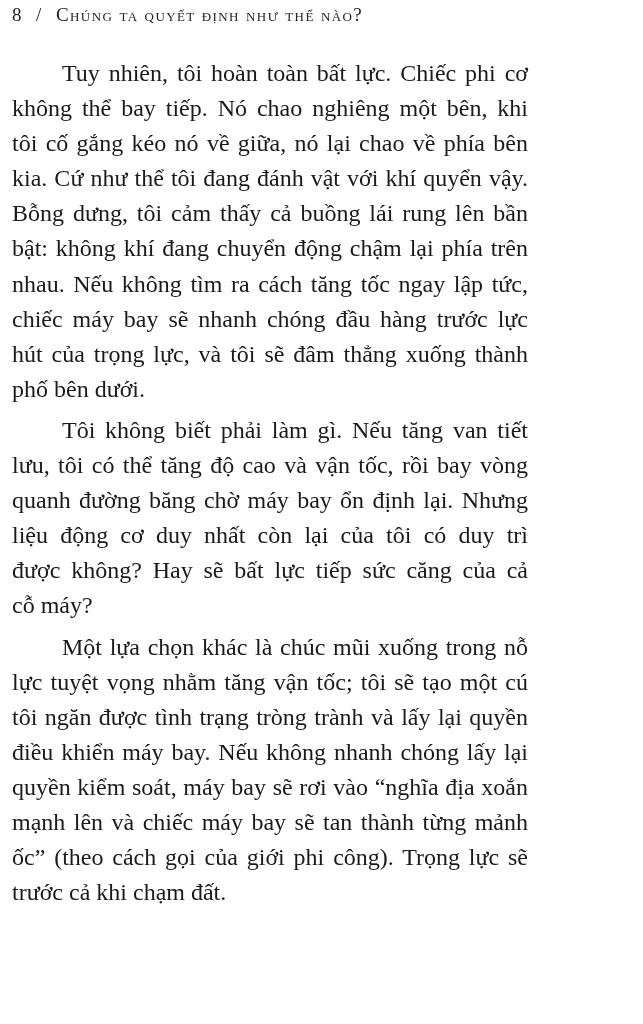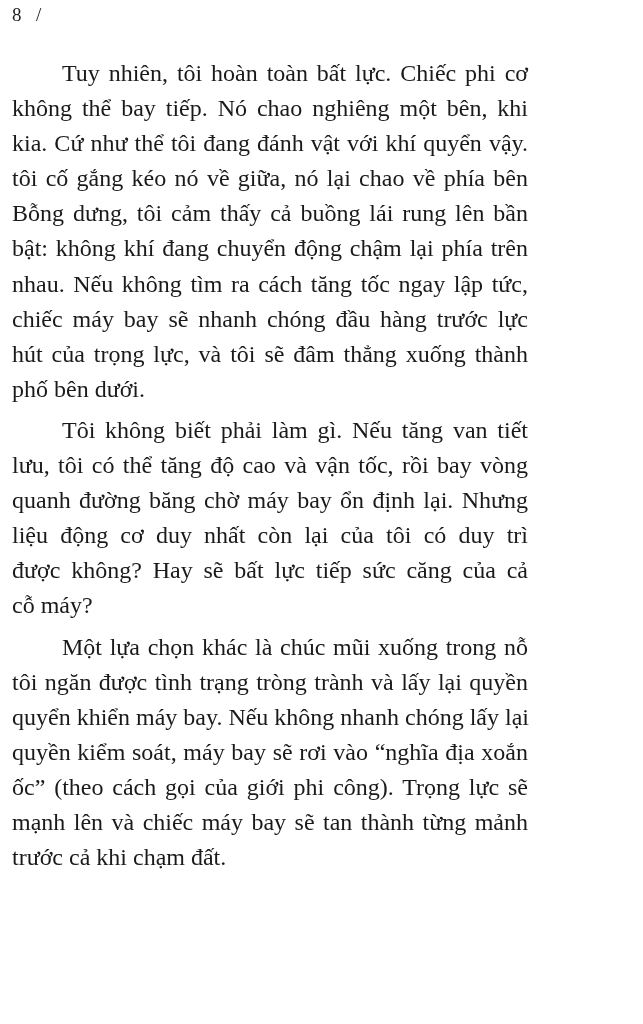--- a/index.html
+++ b/index.html
@@ -61,45 +61,47 @@
     .line.last {
       text-align-last: left;
     }
   </style>
 </head>
 <body>
 
 <div class="running-head">
   <span class="page-num">8</span>
   <span class="sep">/</span>
+  <span class="title">Chúng ta quyết định như thế nào?</span>
 </div>
 
 <div class="body-text">
   <p class="para">
     <span class="line first">Tuy nhiên, tôi hoàn toàn bất lực. Chiếc phi cơ</span>
     <span class="line">không thể bay tiếp. Nó chao nghiêng một bên, khi</span>
+    <span class="line">tôi cố gắng kéo nó về giữa, nó lại chao về phía bên</span>
     <span class="line">kia. Cứ như thể tôi đang đánh vật với khí quyển vậy.</span>
-    <span class="line">tôi cố gắng kéo nó về giữa, nó lại chao về phía bên</span>
     <span class="line">Bỗng dưng, tôi cảm thấy cả buồng lái rung lên bần</span>
     <span class="line">bật: không khí đang chuyển động chậm lại phía trên</span>
     <span class="line">nhau. Nếu không tìm ra cách tăng tốc ngay lập tức,</span>
     <span class="line">chiếc máy bay sẽ nhanh chóng đầu hàng trước lực</span>
     <span class="line">hút của trọng lực, và tôi sẽ đâm thẳng xuống thành</span>
     <span class="line last">phố bên dưới.</span>
   </p>
   <p class="para">
     <span class="line first">Tôi không biết phải làm gì. Nếu tăng van tiết</span>
     <span class="line">lưu, tôi có thể tăng độ cao và vận tốc, rồi bay vòng</span>
     <span class="line">quanh đường băng chờ máy bay ổn định lại. Nhưng</span>
     <span class="line">liệu động cơ duy nhất còn lại của tôi có duy trì</span>
     <span class="line">được không? Hay sẽ bất lực tiếp sức căng của cả</span>
     <span class="line last">cỗ máy?</span>
   </p>
   <p class="para">
     <span class="line first">Một lựa chọn khác là chúc mũi xuống trong nỗ</span>
+    <span class="line">lực tuyệt vọng nhằm tăng vận tốc; tôi sẽ tạo một cú</span>
     <span class="line">tôi ngăn được tình trạng tròng trành và lấy lại quyền</span>
-    <span class="line">quyển khiển máy bay. Nếu không nhanh chóng lấy lại</span>
+    <span class="line">điều khiển máy bay. Nếu không nhanh chóng lấy lại</span>
     <span class="line">quyền kiểm soát, máy bay sẽ rơi vào “nghĩa địa xoắn</span>
+    <span class="line">mạnh lên và chiếc máy bay sẽ tan thành từng mảnh</span>
     <span class="line">ốc” (theo cách gọi của giới phi công). Trọng lực sẽ</span>
-    <span class="line">mạnh lên và chiếc máy bay sẽ tan thành từng mảnh</span>
     <span class="line last">trước cả khi chạm đất.</span>
   </p>
 </div>
 
 </body></html>

